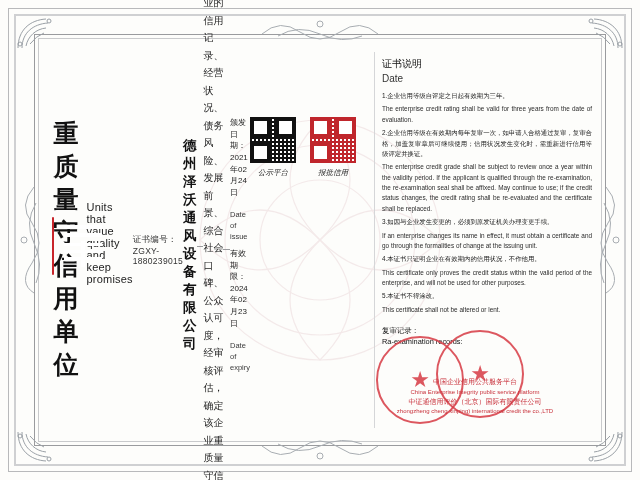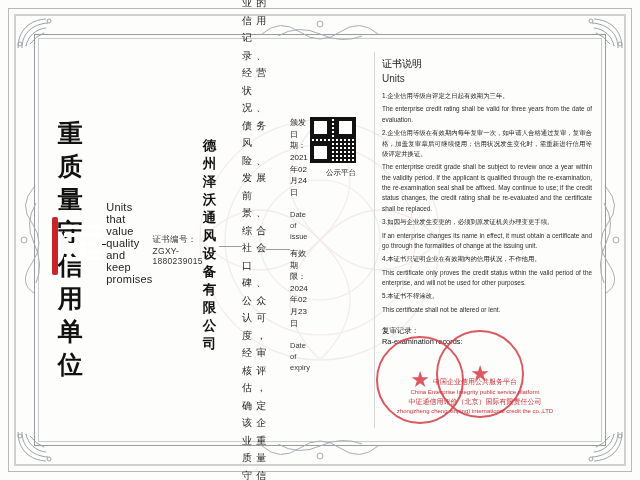--- a/index.html
+++ b/index.html
@@ -203,21 +203,21 @@
     display: flex;
     justify-content: space-between;
     align-items: flex-start;
   }
   .meta-list { font-size: 7.5px; color: #1d1d1d; line-height: 1.45; }
   .meta-list .cn { font-size: 8px; }
   .meta-list .en { color: #3a3a3a; margin-top: 12px; }
   .meta-item { margin-bottom: 5px; }
 
   .qr-group { display: flex; gap: 14px; margin-right: 4px; }
-  .qr-item { text-align: right; }
+  .qr-item { text-align: center; font-style: italic; }
   .qr {
     width: 46px; height: 46px;
     background:
       repeating-linear-gradient(90deg, #111 0 2px, transparent 2px 4px),
       repeating-linear-gradient(0deg, #111 0 2px, transparent 2px 4px);
     background-color: #fff;
     position: relative;
   }
   .qr.red {
     background:
@@ -434,28 +434,36 @@
 
         <div class="qr-group">
           <div class="qr-item">
             <div class="qr">
               <span class="fp a"></span>
                 <span class="fp b"></span>
                 <span class="fp c"></span>
             </div>
             <div class="qr-label">公示平台</div>
           </div>
+          <div class="qr-item">
+            <div class="qr red">
+              <span class="fp a"></span>
+                <span class="fp b"></span>
+                <span class="fp c"></span>
+            </div>
+            <div class="qr-label">报批信用</div>
+          </div>
         </div>
       </div>
     </div>
 
     <div class="right-pane">
       <div class="notes-head">
         <div>证书说明</div>
-        <div class="en">Units</div>
+        <div class="en">Date</div>
       </div>
 
       <div class="notes-body">
         <p>1.企业信用等级自评定之日起有效期为三年。</p>
         <p class="en">The enterprise credit rating shall be valid for three years from the date of evaluation.</p>
         <p>2.企业信用等级在有效期内每年复审一次，如申请人合格通过复审，复审合格，加盖复审章后可继续使用；信用状况发生变化时，需重新进行信用等级评定并换证。</p>
         <p class="en">The enterprise credit grade shall be subject to review once a year within the validity period. If the applicant is qualified through the re-examination, the re-examination seal shall be affixed. May continue to use; if the credit status changes, the credit rating shall be re-evaluated and the certificate shall be replaced.</p>
         <p>3.如因与企业发生变更的，必须到原发证机关办理变更手续。</p>
         <p class="en">If an enterprise changes its name in effect, it must obtain a certificate and go through the formalities of change at the issuing unit.</p>
         <p>4.本证书只证明企业在有效期内的信用状况，不作他用。</p>

